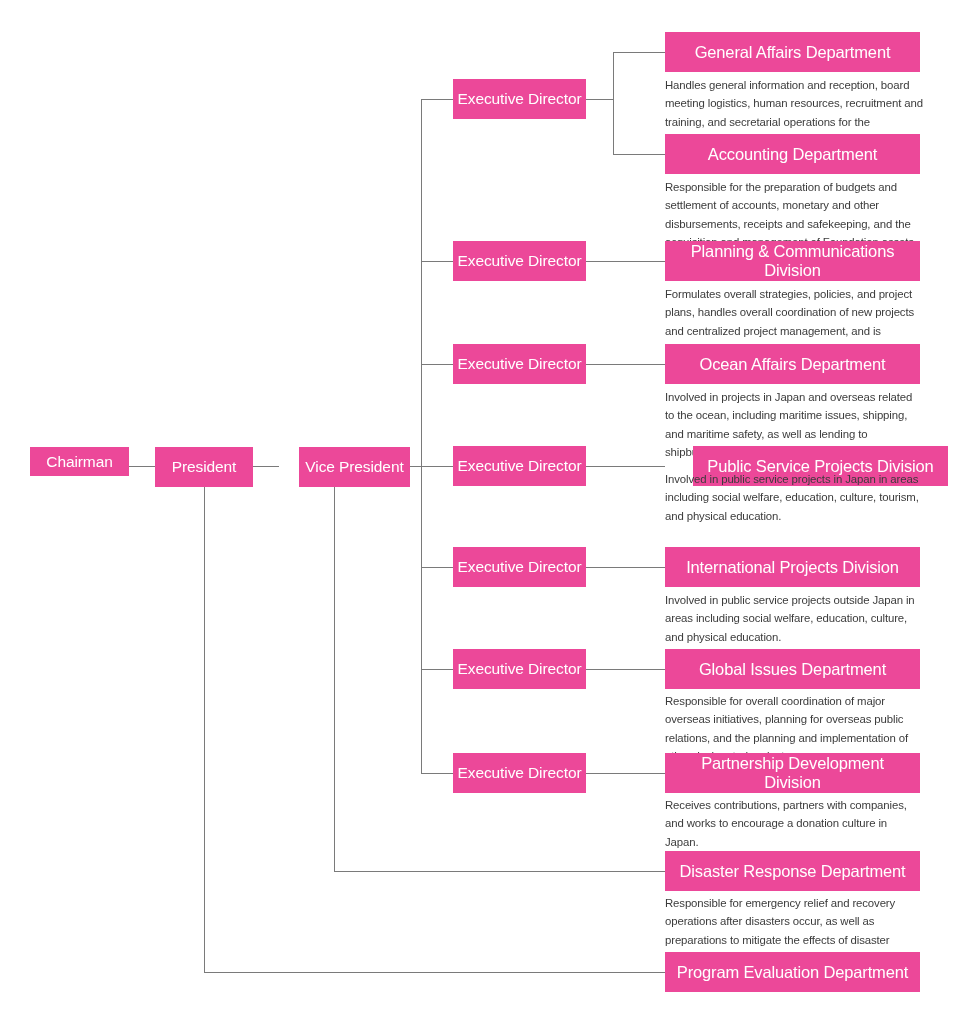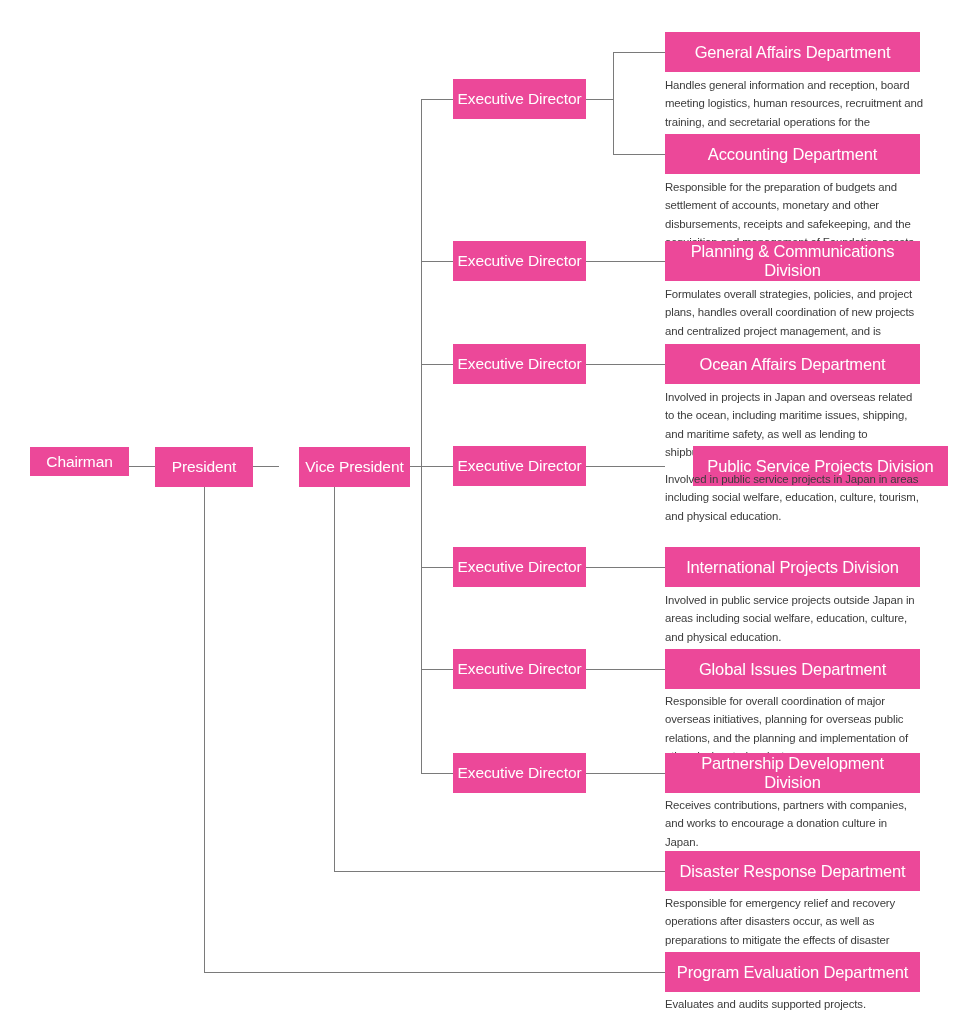--- a/index.html
+++ b/index.html
@@ -185,15 +185,14 @@
   <div class="desc" style="left:665px; top:796px; width:258px;">Receives contributions, partners with companies, and works to encourage a donation culture in Japan.</div>
 
   <div class="box dept" style="left:665px; top:851px; width:255px; height:40px;">
     <span>Disaster Response Department</span>
   </div>
   <div class="desc" style="left:665px; top:894px; width:260px;">Responsible for emergency relief and recovery operations after disasters occur, as well as preparations to mitigate the effects of disaster emergencies should they occur.</div>
 
   <div class="box dept" style="left:665px; top:952px; width:255px; height:40px;">
     <span>Program Evaluation Department</span>
   </div>
-  <div class="desc" style="left:665px; top:995px; width:258px;">Evaluates and audits supported projects.</div>
 
 </div>
 
 </body></html>

